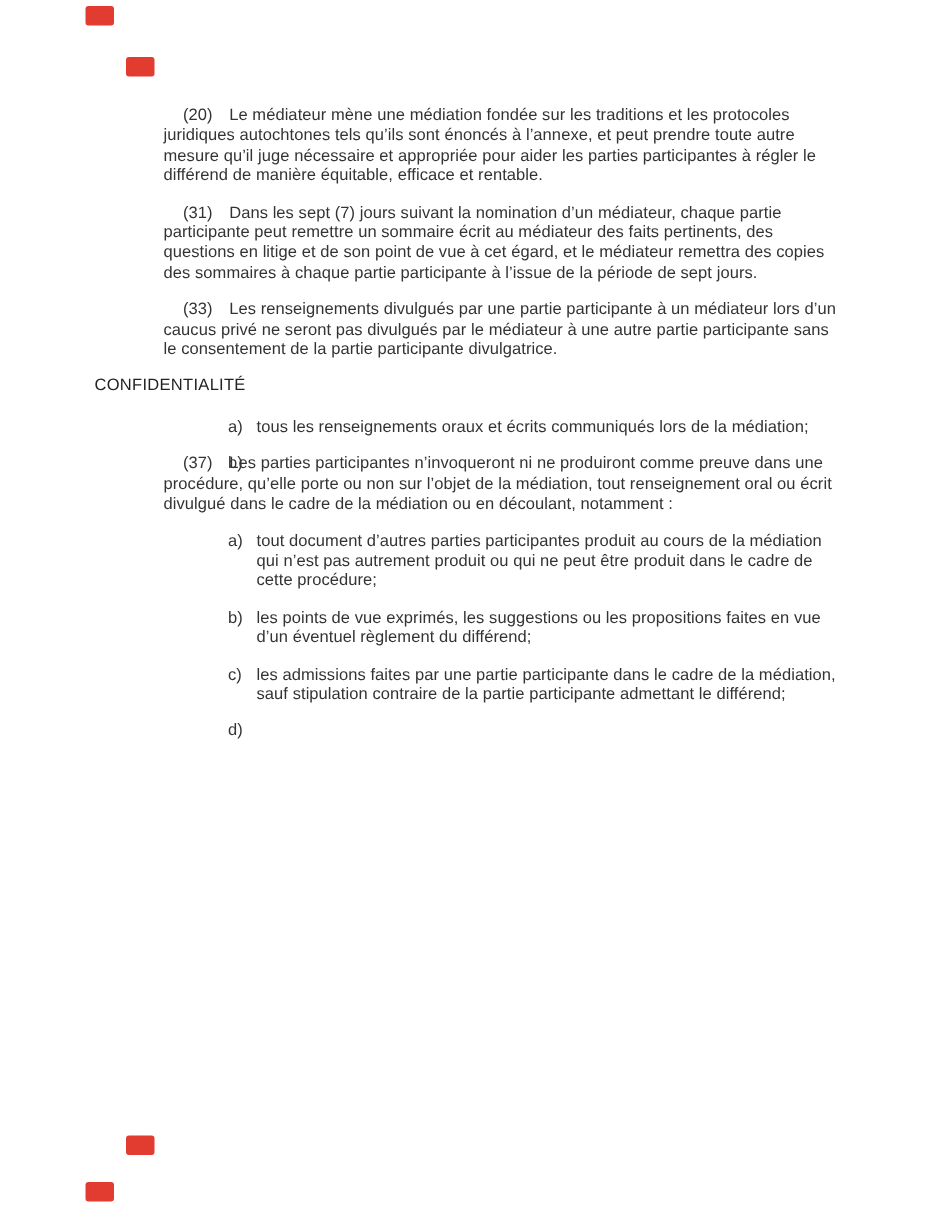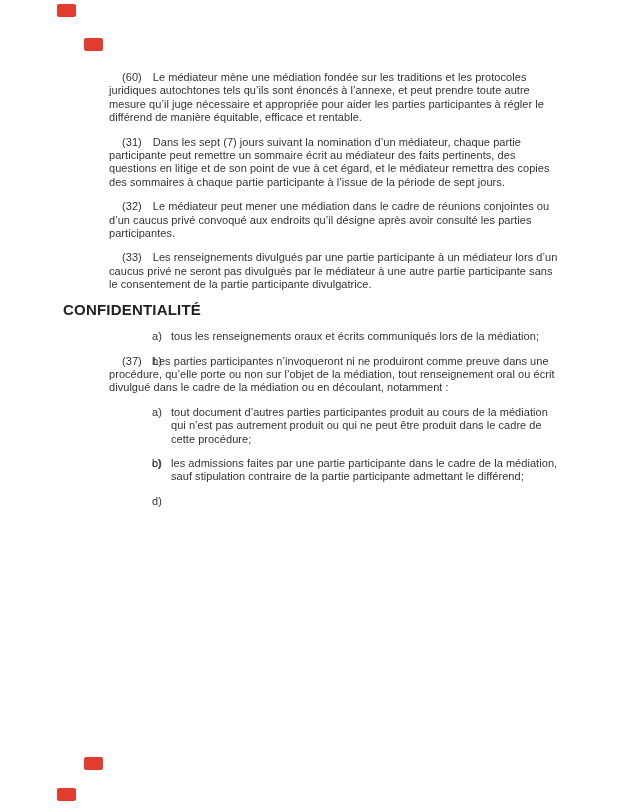--- a/index.html
+++ b/index.html
@@ -33,22 +33,22 @@
     margin: 0 0 11px 0;
     padding-left: 46px;
     text-indent: 13px;
   }
   .para .num {
     display: inline-block;
     text-indent: 0;
     margin-right: 11px;
   }
   .heading {
-    font-size: 15px;
-    font-weight: bold;
+    font-size: 11px;
+    font-weight: normal;
     color: #222222;
     margin: 0 0 14px 0;
     letter-spacing: 0.2px;
   }
   .item {
     position: relative;
     margin: 0 0 11px 0;
     padding-left: 108px;
   }
   .item .marker {
@@ -72,41 +72,40 @@
 
 <div class="page">
 
   <div class="stamp stamp-tl-1" style="background:#e23b30"></div>
   <div class="stamp stamp-tl-2" style="background:#e23b30"></div>
   <div class="stamp stamp-bl-1" style="background:#e23b30"></div>
   <div class="stamp stamp-bl-2" style="background:#e23b30"></div>
 
   <div class="content">
 
-    <p class="para"><span class="num">(60)</span><span>Le médiateur mène une médiation fondée sur les traditions et les protocoles juridiques autochtones tels qu’ils sont énoncés à l’annexe, et peut prendre toute autre mesure qu’il juge nécessaire et appropriée pour aider les parties participantes à régler le différend de manière équitable, efficace et rentable.</span></p>
+    <p class="para"><span class="num">(20)</span><span>Le médiateur mène une médiation fondée sur les traditions et les protocoles juridiques autochtones tels qu’ils sont énoncés à l’annexe, et peut prendre toute autre mesure qu’il juge nécessaire et appropriée pour aider les parties participantes à régler le différend de manière équitable, efficace et rentable.</span></p>
 
     <p class="para"><span class="num">(31)</span><span>Dans les sept (7) jours suivant la nomination d’un médiateur, chaque partie participante peut remettre un sommaire écrit au médiateur des faits pertinents, des questions en litige et de son point de vue à cet égard, et le médiateur remettra des copies des sommaires à chaque partie participante à l’issue de la période de sept jours.</span></p>
 
-    <p class="para"><span class="num">(32)</span><span>Le médiateur peut mener une médiation dans le cadre de réunions conjointes ou d’un caucus privé convoqué aux endroits qu’il désigne après avoir consulté les parties participantes.</span></p>
 
     <p class="para"><span class="num">(33)</span><span>Les renseignements divulgués par une partie participante à un médiateur lors d’un caucus privé ne seront pas divulgués par le médiateur à une autre partie participante sans le consentement de la partie participante divulgatrice.</span></p>
 
 
     <h2 class="heading">CONFIDENTIALITÉ</h2>
 
 
 
     <div class="item"><span class="marker">a)</span><span>tous les renseignements oraux et écrits communiqués lors de la médiation;</span></div>
 
     <div class="item"><span class="marker">b)</span></div>
 
     <p class="para"><span class="num">(37)</span><span>Les parties participantes n’invoqueront ni ne produiront comme preuve dans une procédure, qu’elle porte ou non sur l’objet de la médiation, tout renseignement oral ou écrit divulgué dans le cadre de la médiation ou en découlant, notamment :</span></p>
 
     <div class="item"><span class="marker">a)</span><span>tout document d’autres parties participantes produit au cours de la médiation qui n’est pas autrement produit ou qui ne peut être produit dans le cadre de cette procédure;</span></div>
 
-    <div class="item"><span class="marker">b)</span></div>
+    <div class="item"><span class="marker">b)</span><span>les points de vue exprimés, les suggestions ou les propositions faites en vue d’un éventuel règlement du différend;</span></div>
 
     <div class="item"><span class="marker">c)</span><span>les admissions faites par une partie participante dans le cadre de la médiation, sauf stipulation contraire de la partie participante admettant le différend;</span></div>
 
     <div class="item"><span class="marker">d)</span></div>
 
   </div>
 </div>
 
 </body></html>

